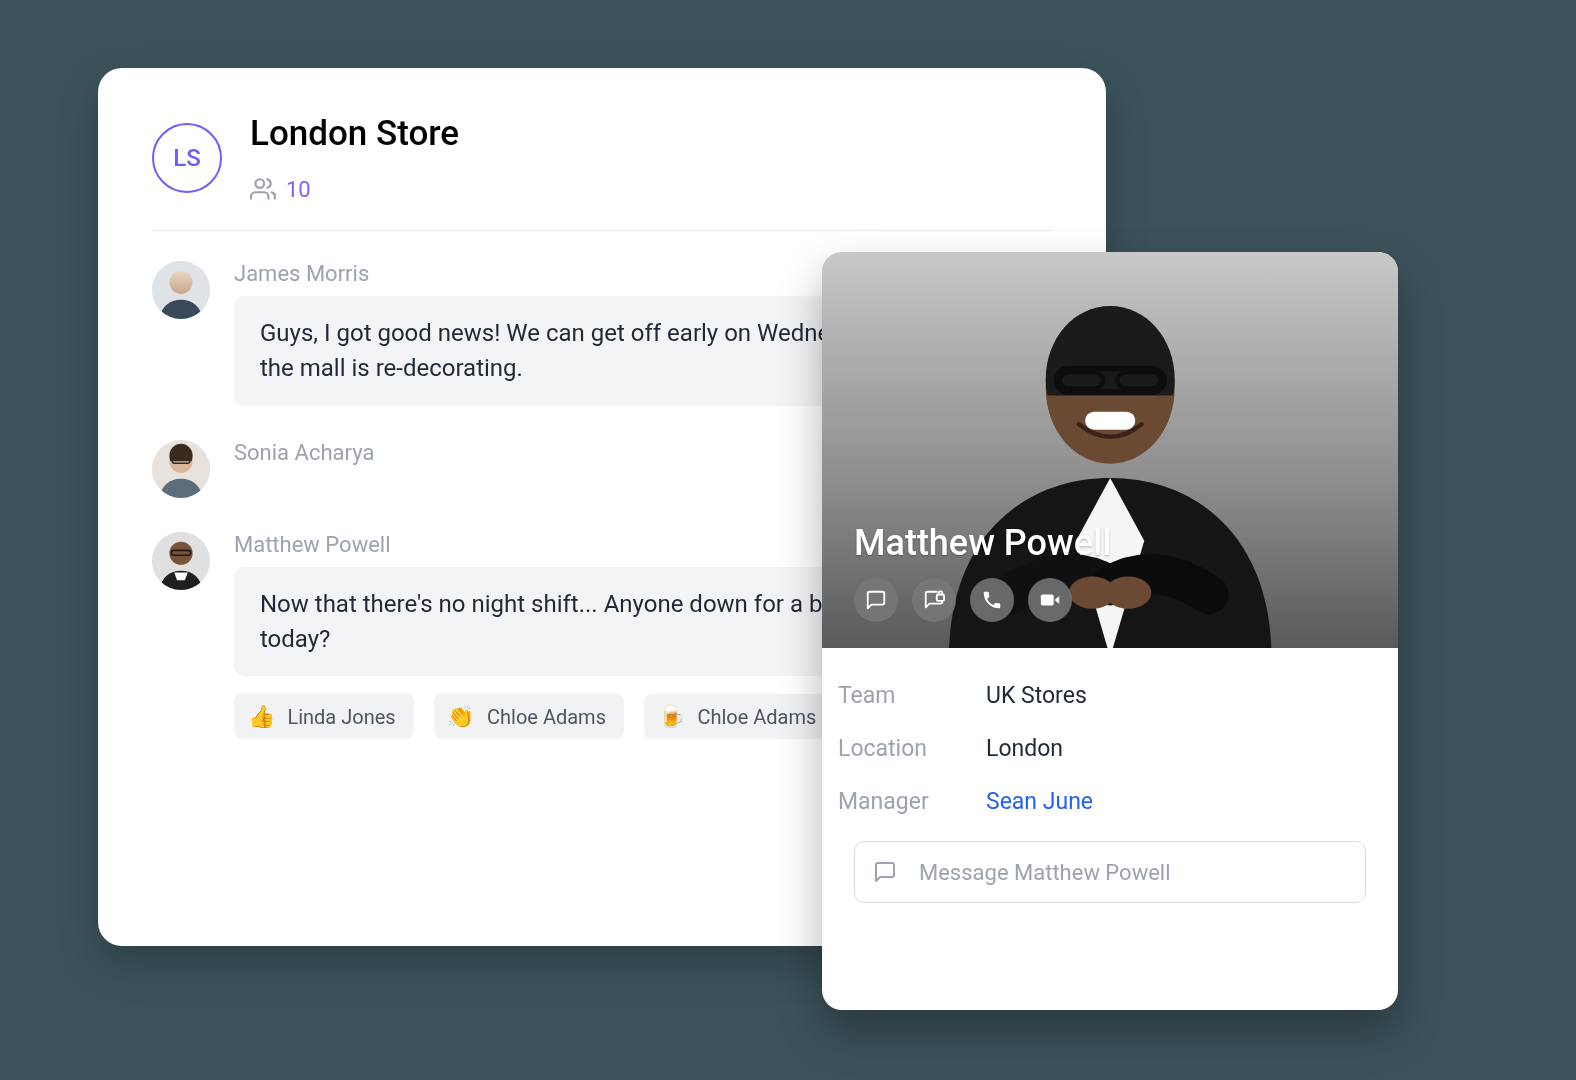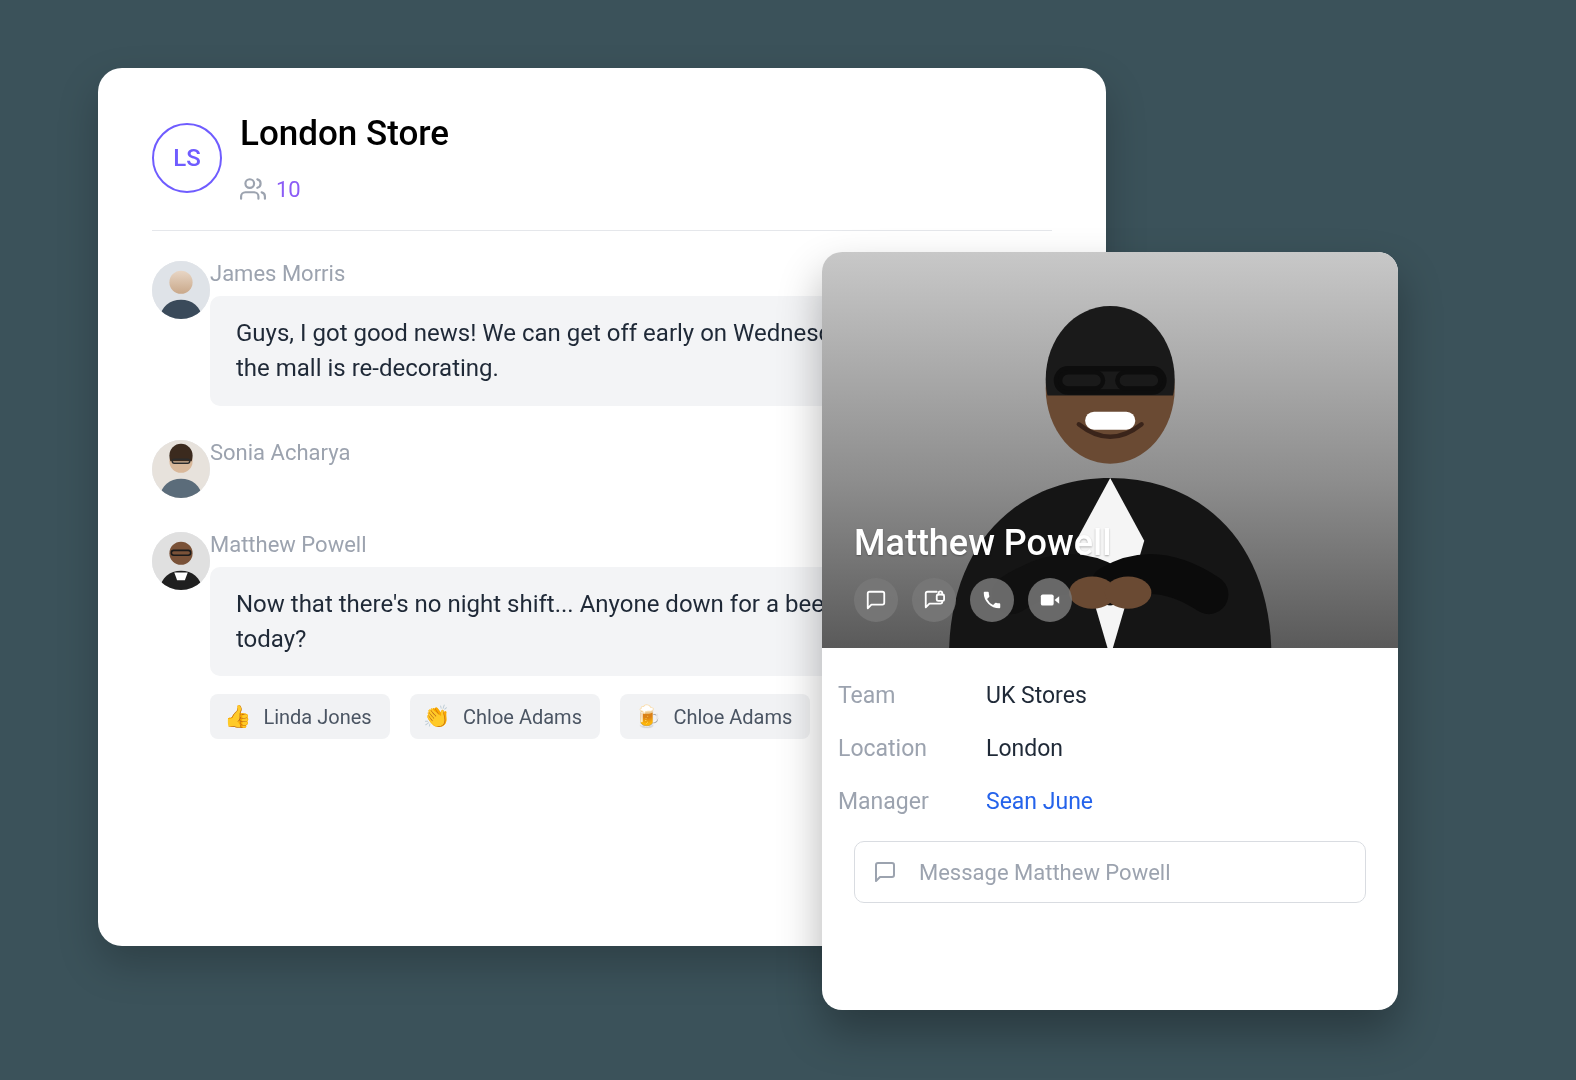--- a/index.html
+++ b/index.html
@@ -20,21 +20,21 @@
     height: 878px;
     background: #ffffff;
     border-radius: 24px;
     box-shadow: 0 18px 40px rgba(0,0,0,0.22);
     padding: 46px 54px 40px 54px;
   }
 
   .chat-header {
     display: flex;
     align-items: center;
-    gap: 18px;
+    gap: 28px;
     padding-bottom: 28px;
     border-bottom: 1px solid #e5e7eb;
   }
   .store-avatar {
     width: 70px; height: 70px;
     border-radius: 50%;
     border: 2.5px solid #6f5cff;
     display: flex;
     align-items: center; justify-content: center;
     color: #6f5cff;
@@ -54,20 +54,21 @@
     gap: 10px;
     margin-top: 22px;
     color: #8b5cf6;
     font-size: 22px;
   }
   .chat-sub svg { width: 26px; height: 26px; }
 
   .messages { padding-top: 30px; }
   .msg-row {
     display: flex;
+    gap: 24px;
     margin-bottom: 34px;
   }
   .msg-avatar {
     width: 58px; height: 58px;
     border-radius: 50%;
     flex: 0 0 58px;
     background: #e5e7eb;
     overflow: hidden;
     position: relative;
   }

